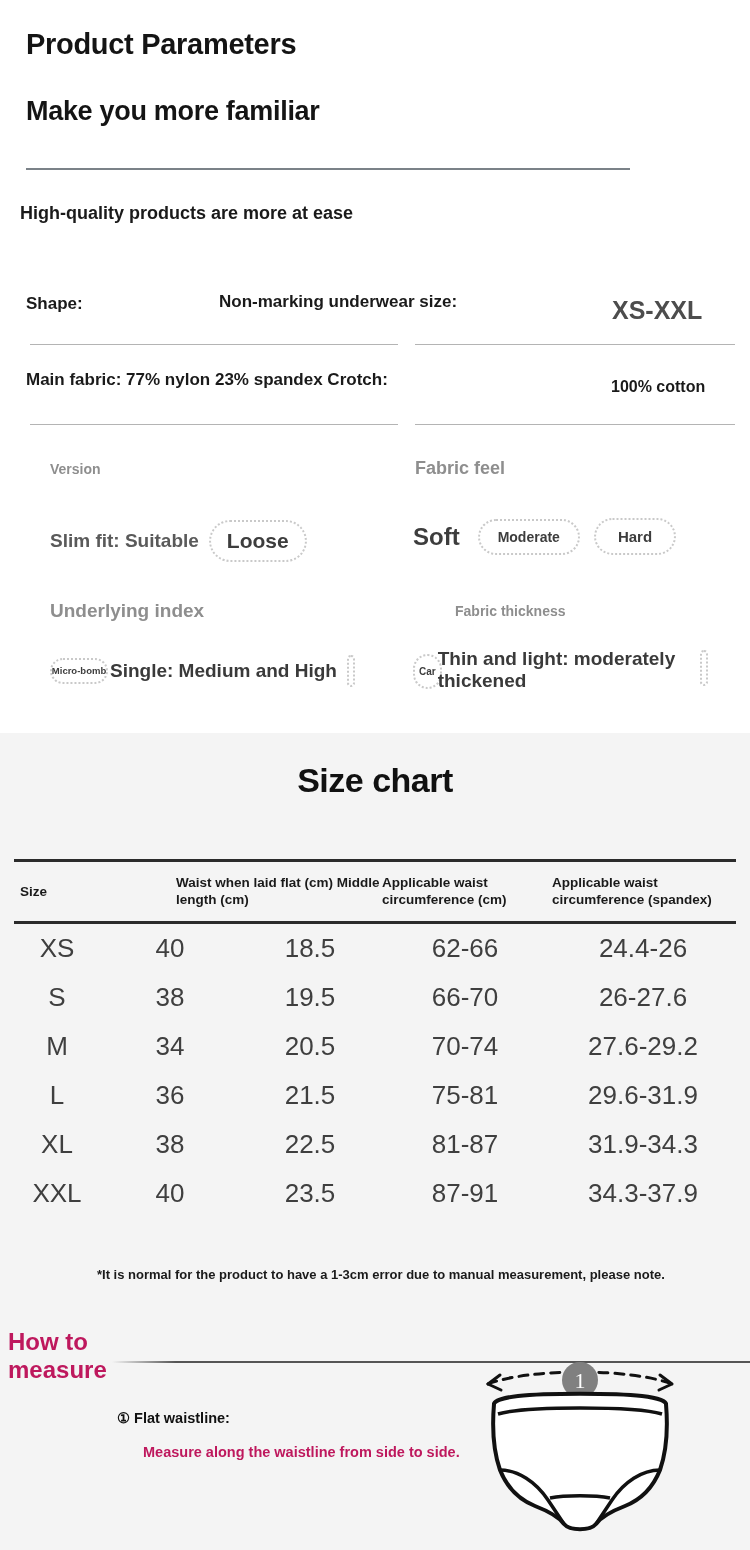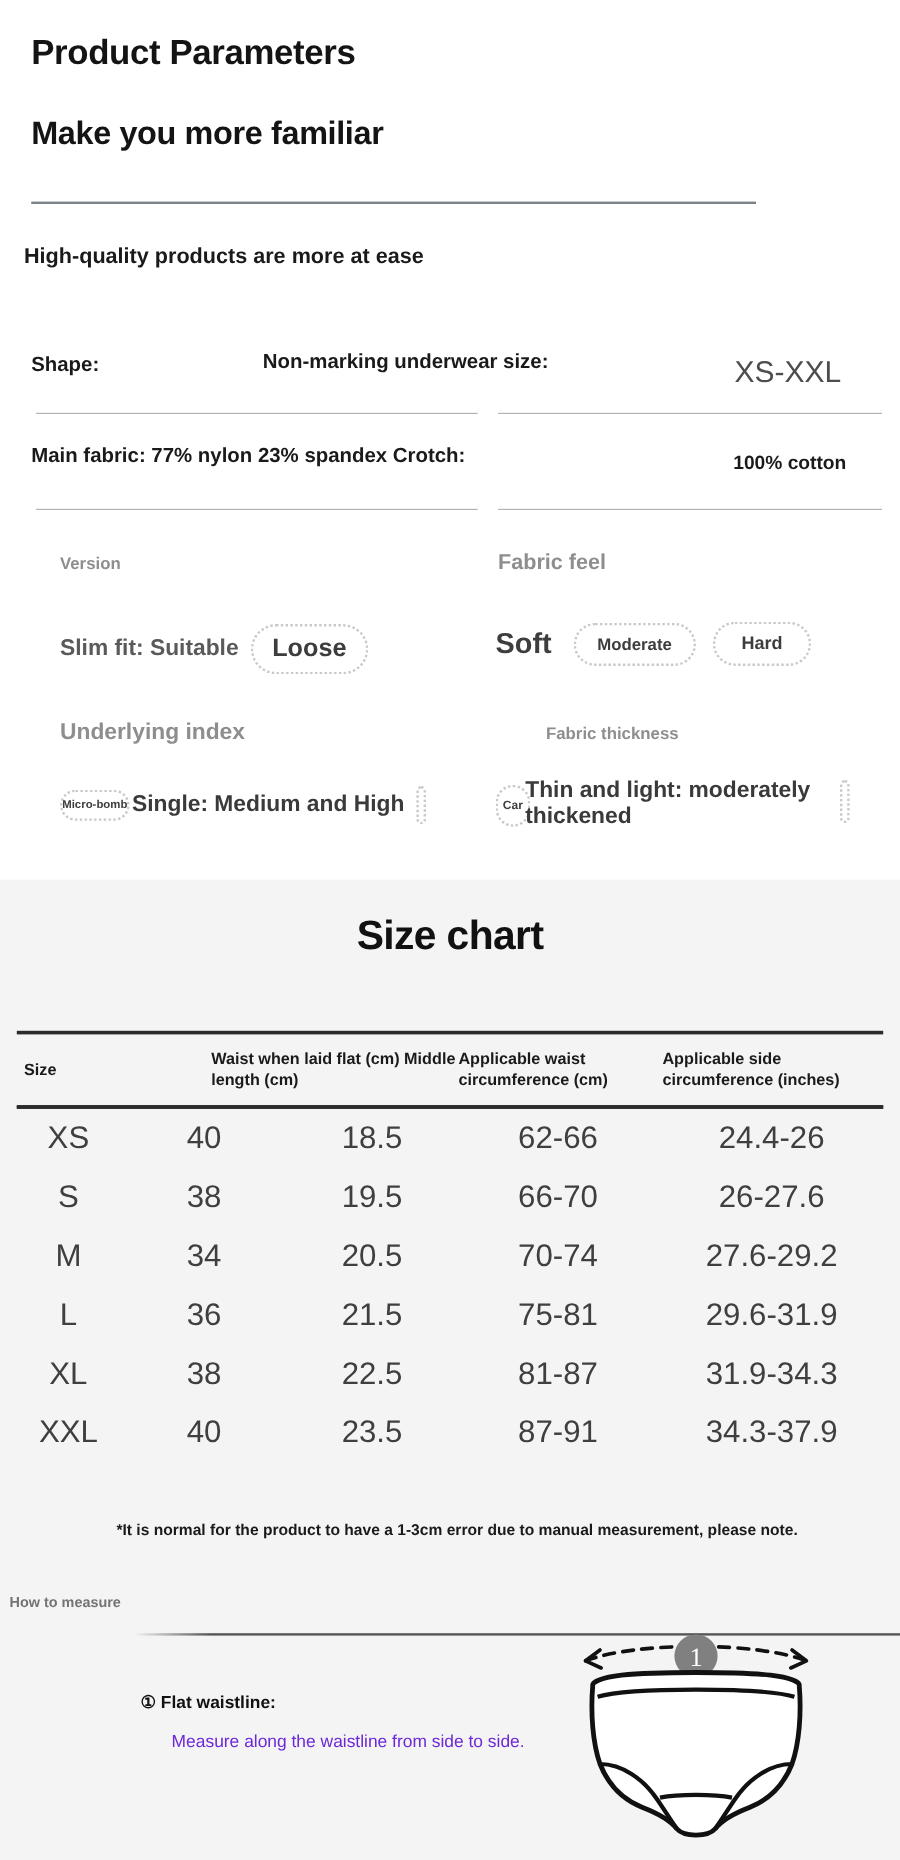--- a/index.html
+++ b/index.html
@@ -38,21 +38,21 @@
   .spec-row { position:absolute; left:0; width:750px; }
   .spec-label {
     position:absolute; font-size:17px; font-weight:bold; color:#1a1a1a;
     white-space:nowrap;
   }
   .spec-label2 {
     position:absolute; font-size:17px; font-weight:bold; color:#1a1a1a;
     white-space:nowrap;
   }
   .spec-value-lg {
-    position:absolute; font-size:25px; color:#4d4d4d; font-weight:400;
+    position:absolute; font-size:25px; color:#4d4d4d; font-weight:700;
     white-space:nowrap;
   }
   .spec-value-sm {
     position:absolute; font-size:16px; font-weight:bold; color:#1a1a1a;
     white-space:nowrap;
   }
   .div-left  { position:absolute; height:1px; background:#b4b4b4; left:30px; width:368px; }
   .div-right { position:absolute; height:1px; background:#b4b4b4; left:415px; width:320px; }
 
   
@@ -105,34 +105,34 @@
   table.size-table tbody td.c4 { width:186px; }
 
   .note {
     position:absolute; left:97px; top:533px; width:580px;
     font-size:13px; font-weight:bold; color:#1a1a1a; line-height:1.45;
   }
 
   .how-wrap { position:absolute; left:0; top:595px; width:750px; height:80px; }
   .how-label {
     position:absolute; left:8px; top:0px; width:120px;
-    font-size:12px; font-weight:bold; color:#737373; line-height:1.18;
+    font-size:24px; font-weight:bold; color:#be185d; line-height:1.18;
   }
   .how-rule {
     position:absolute; left:112px; top:33px; width:638px; height:2px;
     background:linear-gradient(to right,#f4f4f4 0%, #555 10%, #555 100%);
   }
 
   .flat-title {
     position:absolute; left:117px; top:677px;
     font-size:14.5px; font-weight:bold; color:#111111; white-space:nowrap;
   }
   .flat-desc {
     position:absolute; left:143px; top:711px;
-    font-size:14.5px; font-weight:normal; color:#6d28d9; white-space:nowrap;
+    font-size:14.5px; font-weight:bold; color:#be185d; white-space:nowrap;
   }
   .diagram { position:absolute; left:470px; top:1358px; width:220px; height:180px; }
 </style>
 </head>
 <body>
 
 <div class="top-section">
 
   <div class="h-title">Product Parameters</div>
   <div class="h-sub">Make you more familiar</div>
@@ -193,21 +193,21 @@
 <div class="chart-section">
 
   <div class="chart-title">Size chart</div>
 
   <table class="size-table">
     <thead>
       <tr>
         <th class="c0">Size</th>
         <th class="c1" colspan="2">Waist when laid flat (cm) Middle length (cm)</th>
         <th class="c3">Applicable waist circumference (cm)</th>
-        <th class="c4">Applicable side circumference (inches)</th>
+        <th class="c4">Applicable waist circumference (spandex)</th>
       </tr>
     </thead>
     <tbody>
       <tr>
         <td class="c0">XS</td>
         <td class="c1">40</td>
         <td class="c2">18.5</td>
         <td class="c3">62-66</td>
         <td class="c4">24.4-26</td>
       </tr>

